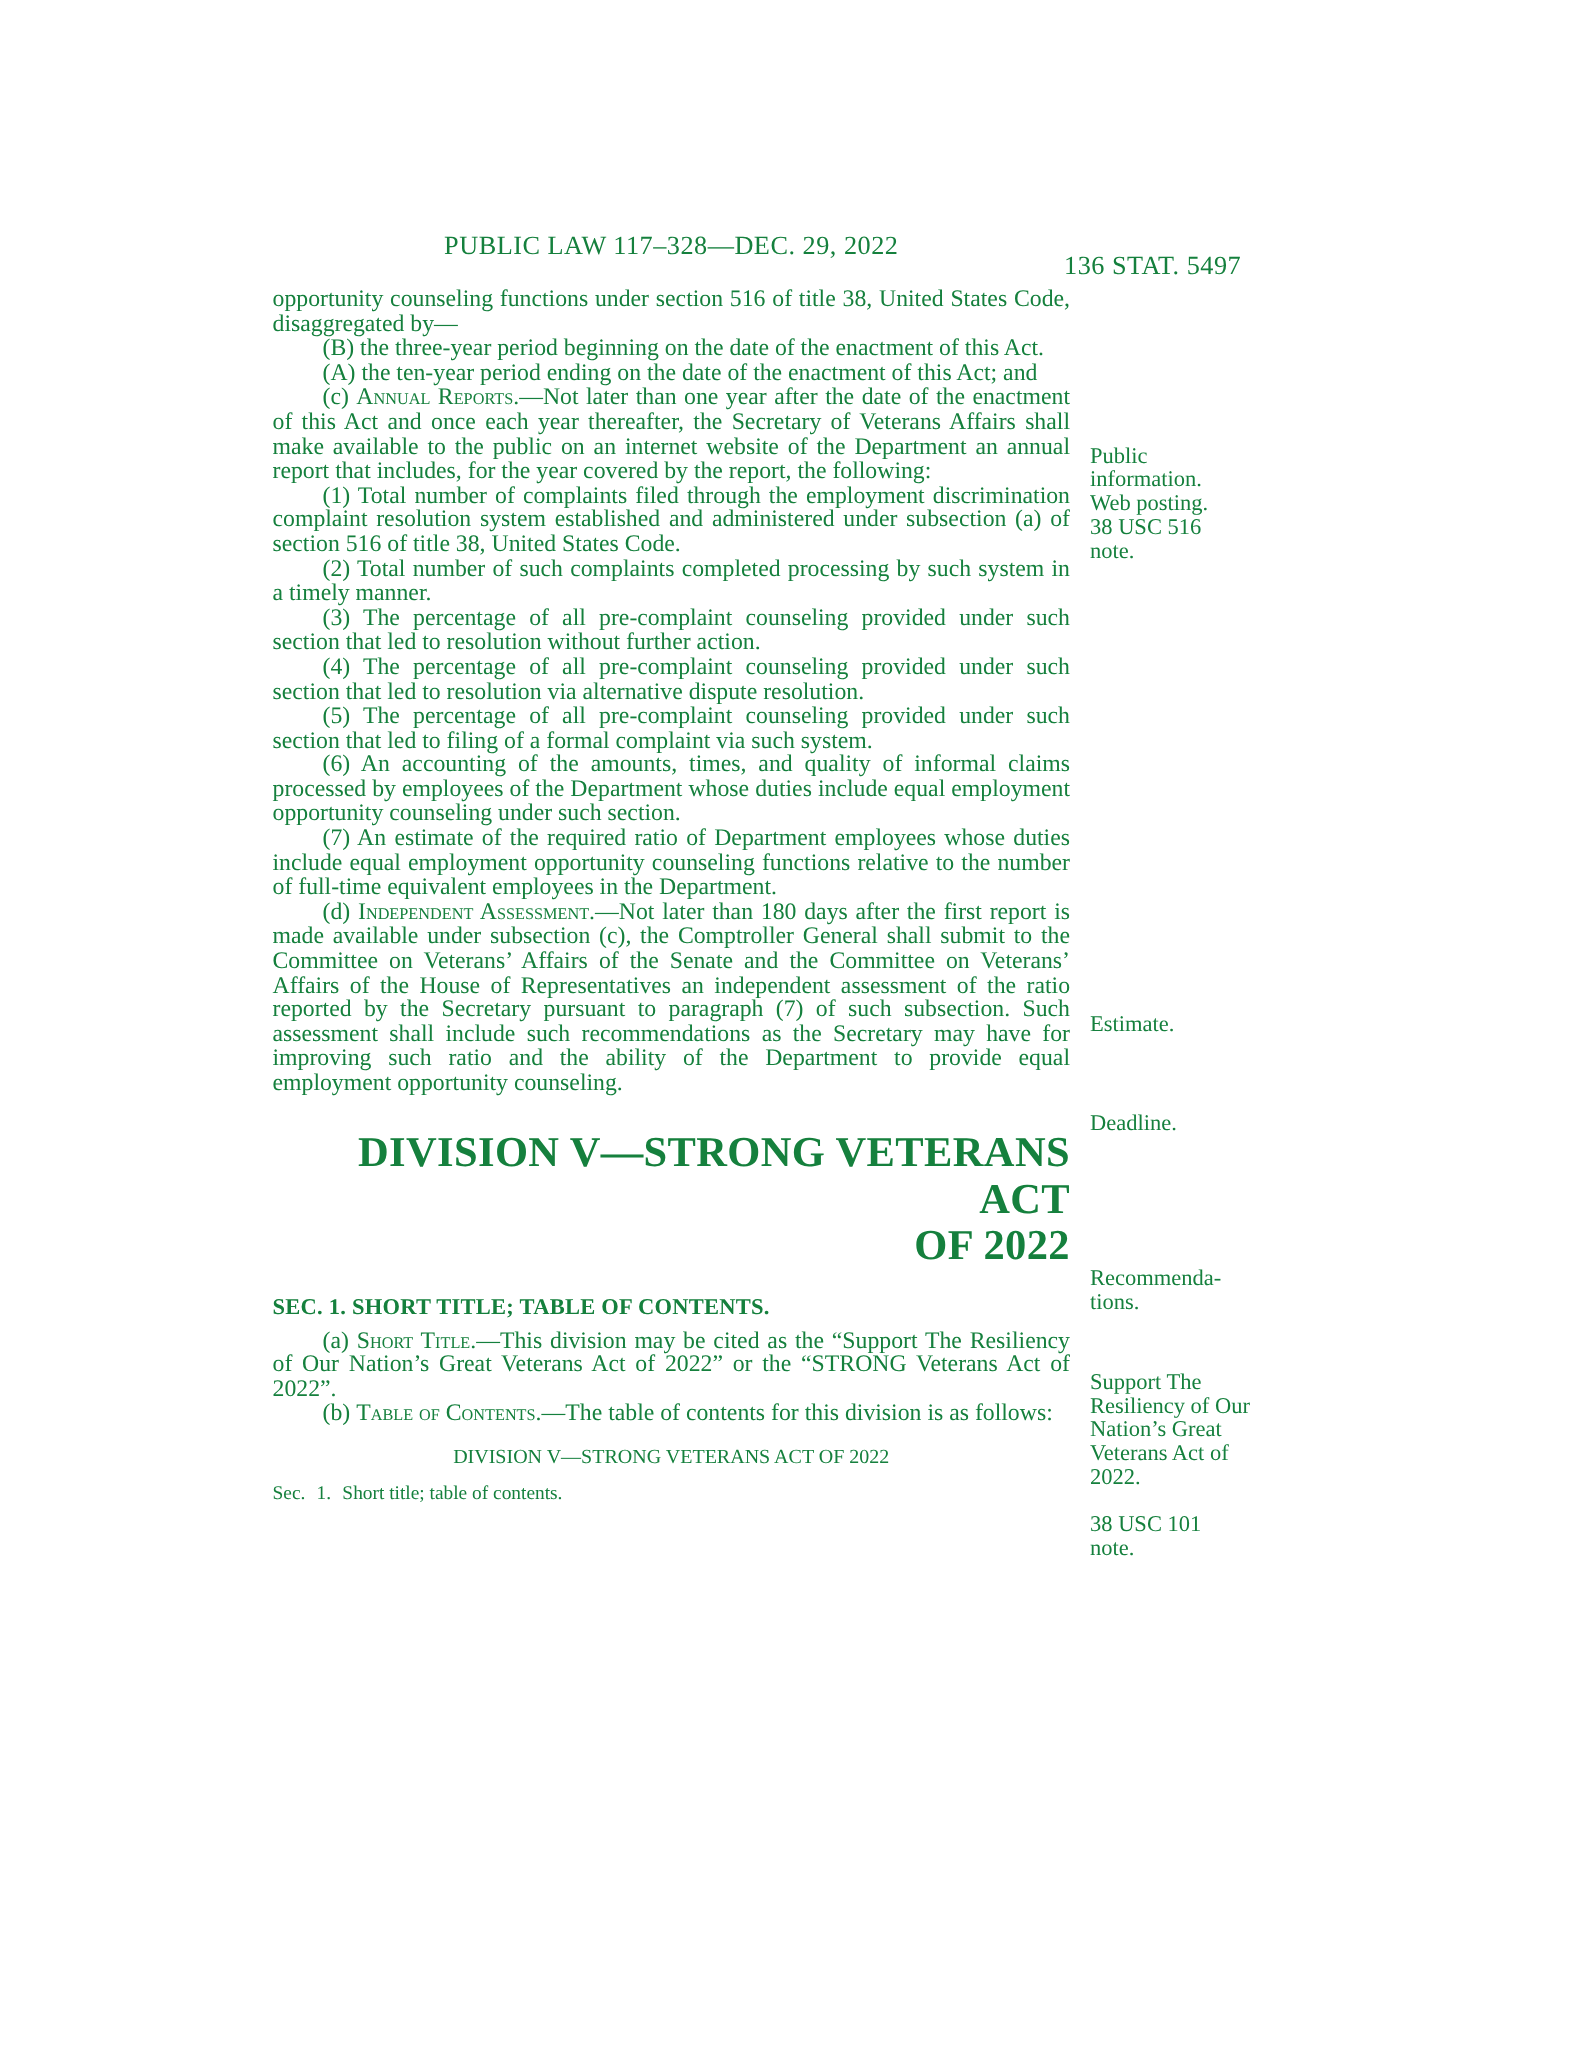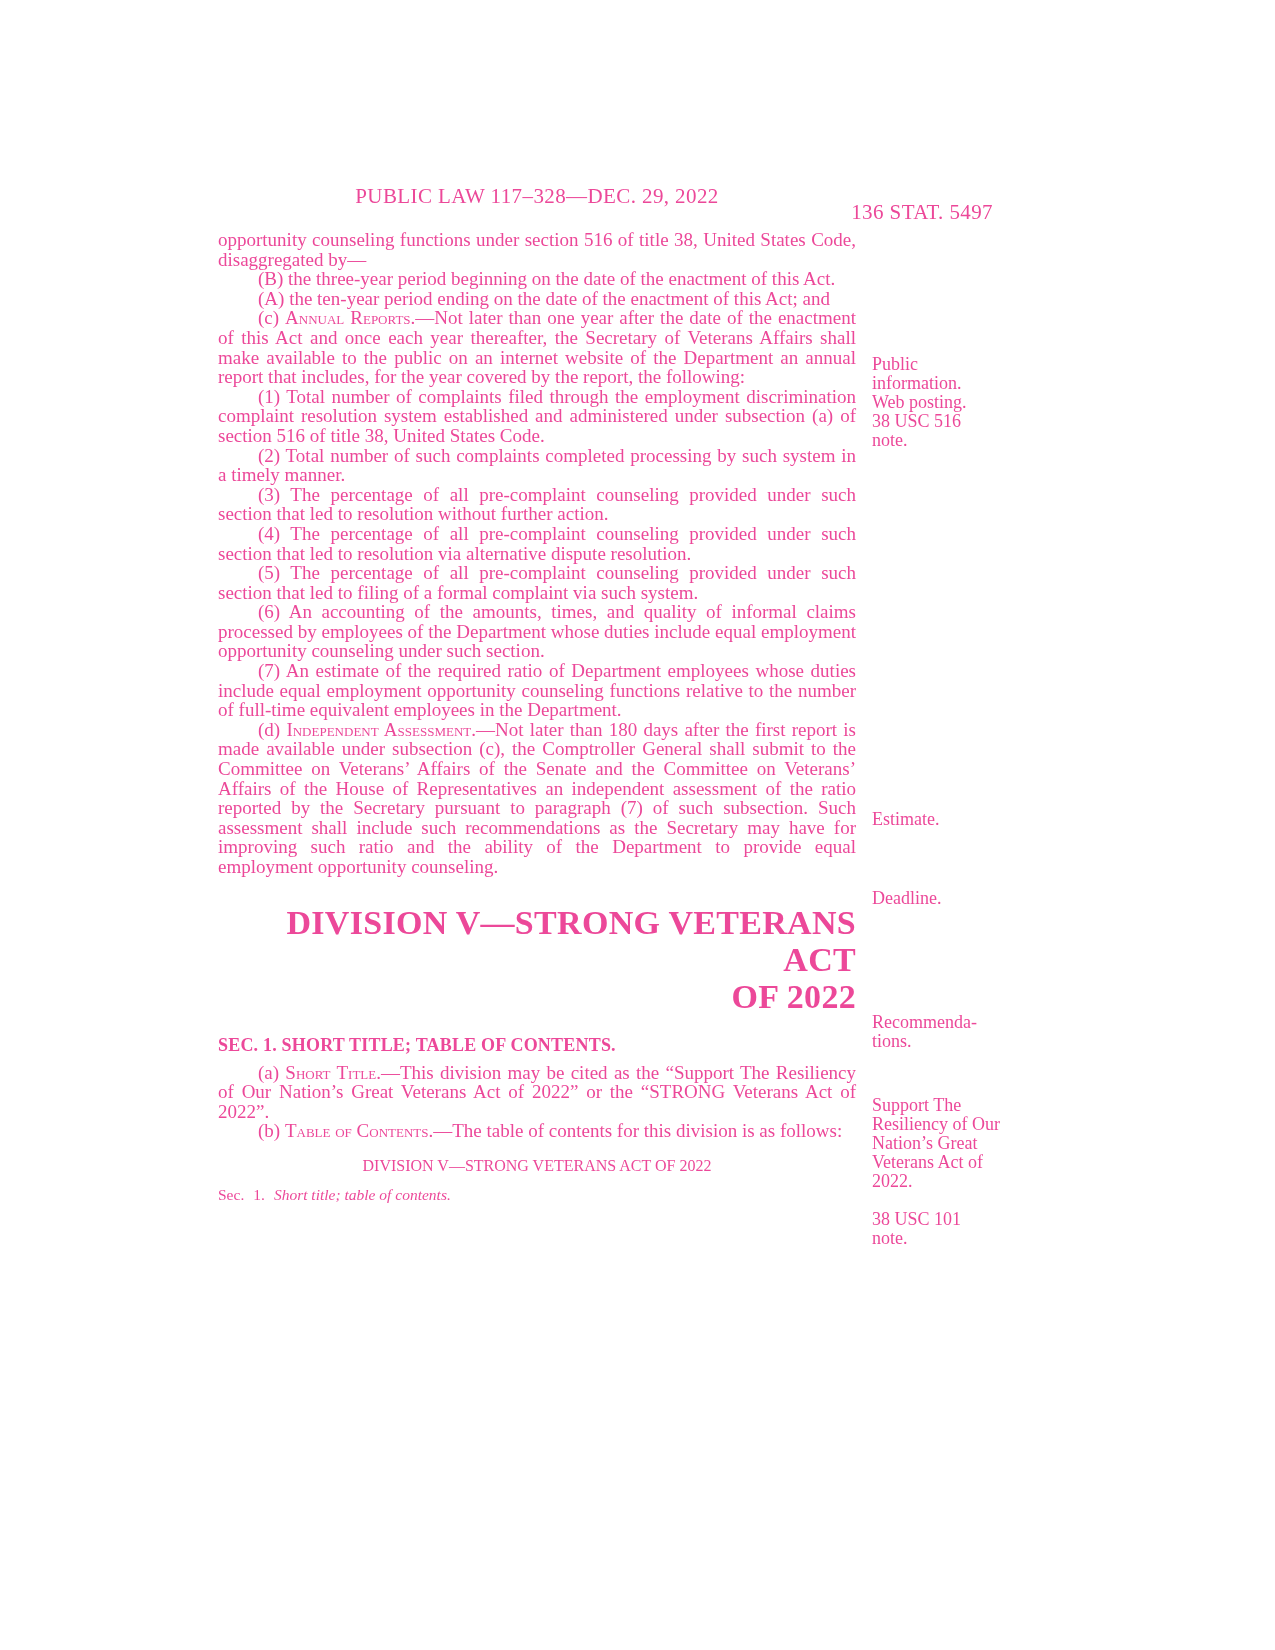--- a/index.html
+++ b/index.html
@@ -1,21 +1,21 @@
 <!DOCTYPE html>
 <html><head>
 <meta charset="utf-8">
 <style>
   html, body { margin: 0; padding: 0; background: #ffffff; }
   .page {
     position: relative;
     width: 1275px;
     height: 1650px;
     background: #ffffff;
-    color: #ec4899;
+    color: #15803d;
     font-family: "Liberation Serif", "DejaVu Serif", serif;
     overflow: hidden;
   }
   .header { position: absolute; left: 218px; top: 184px; width: 775px; height: 30px; font-size: 21px; }
   .header .law { position: absolute; left: 0; top: 0; width: 638px; text-align: center; letter-spacing: 0.4px; }
   .header .stat { position: absolute; right: 0; top: 16px; letter-spacing: 0.4px; }
 
   .body-col {
     position: absolute; left: 218px; top: 230px; width: 638px;
     font-size: 19px; line-height: 19.6px; text-align: justify;
@@ -32,21 +32,21 @@
     text-align: right; white-space: pre-line; text-indent: 0;
     letter-spacing: 0.3px; margin: 27px 0 19px 0;
   }
   .sec-heading {
     font-size: 18px; font-weight: bold; letter-spacing: 0.2px;
     text-align: left; text-indent: 0; margin: 0 0 7px 0; line-height: 22px;
   }
   .toc-heading { font-size: 16px; text-align: center; text-indent: 0; margin-top: 15px; line-height: 19px; }
   .toc-entry { font-size: 15.5px; text-align: left; text-indent: 0; margin-top: 11px; line-height: 18px; }
   .toc-entry .tnum { margin-left: 9px; }
-  .toc-entry .ttext { margin-left: 9px; font-style: italic; }
+  .toc-entry .ttext { margin-left: 9px; }
 
   .note {
     position: absolute; left: 872px; width: 128px;
     font-size: 18px; line-height: 19px; white-space: pre-line; text-align: left;
   }
   .note-public { top: 355px; }
   .note-estimate { top: 810px; }
   .note-deadline { top: 889px; }
   .note-recommendations { top: 1013px; }
   .note-support { top: 1096px; }

